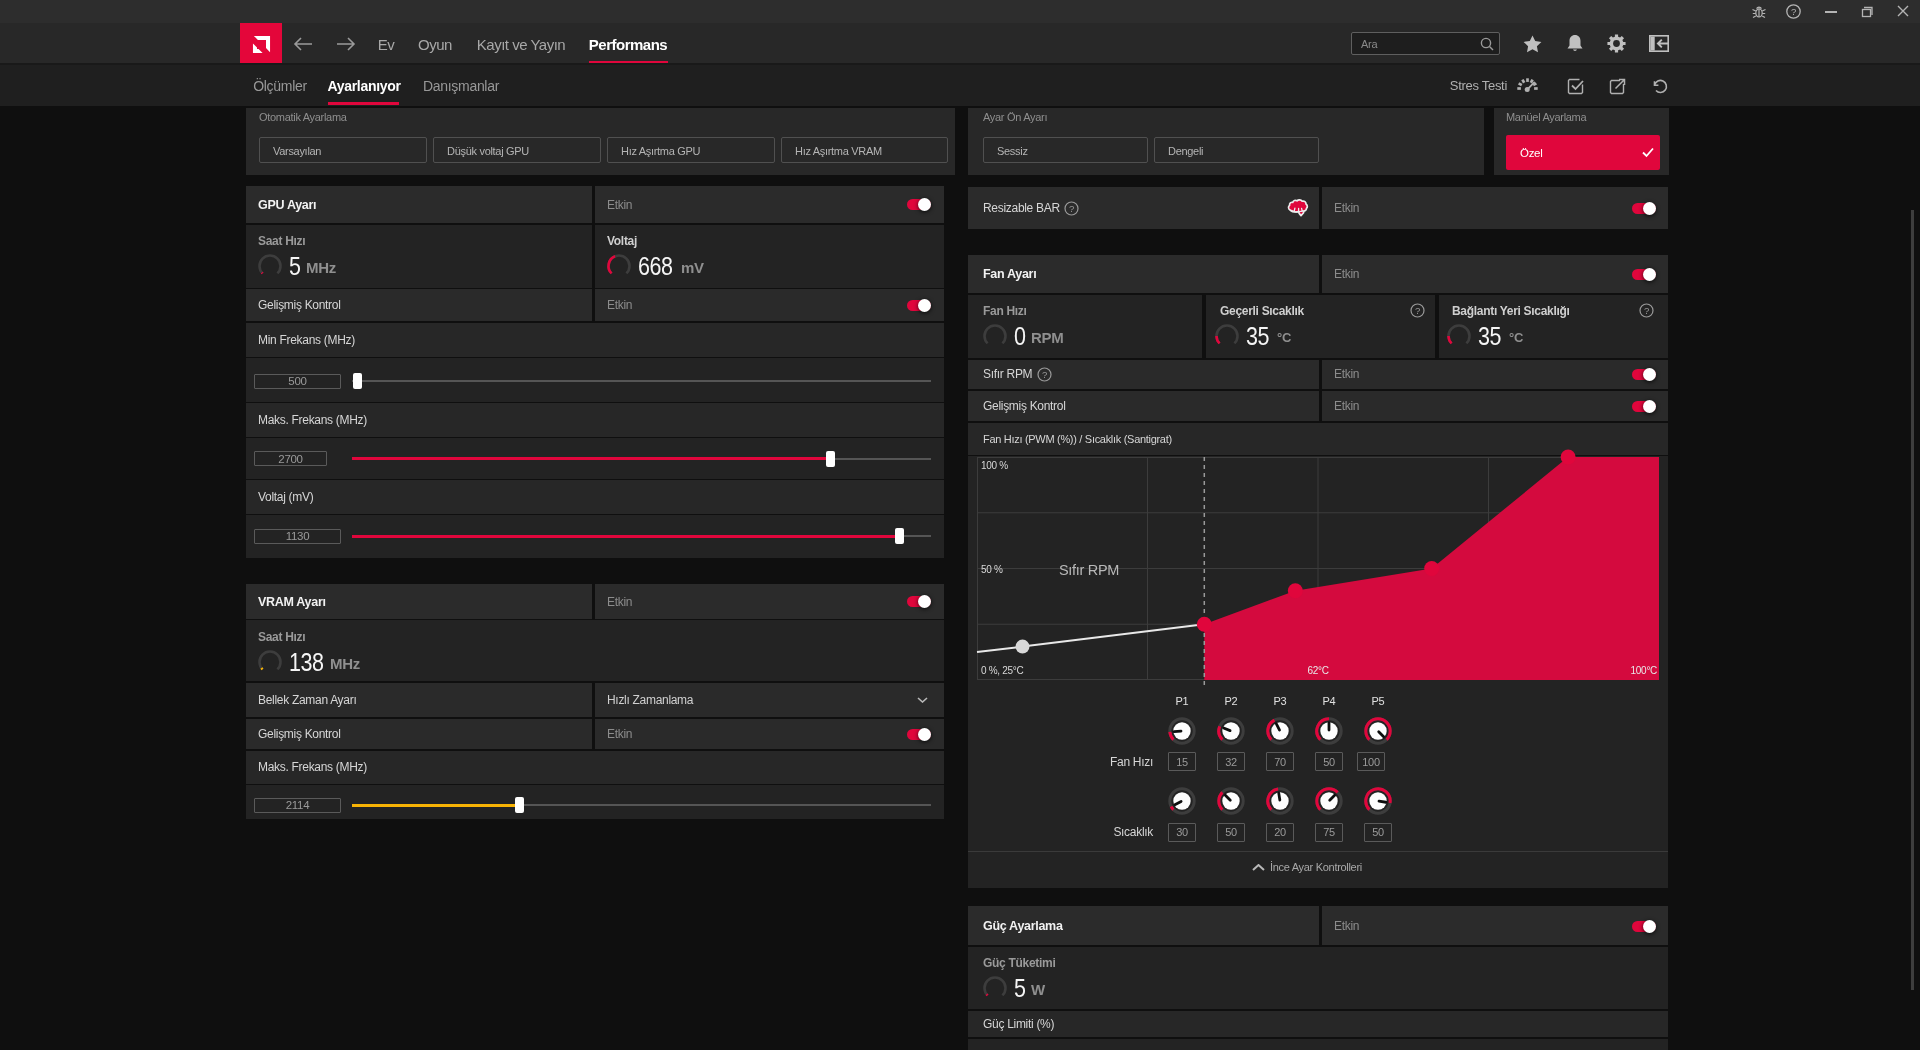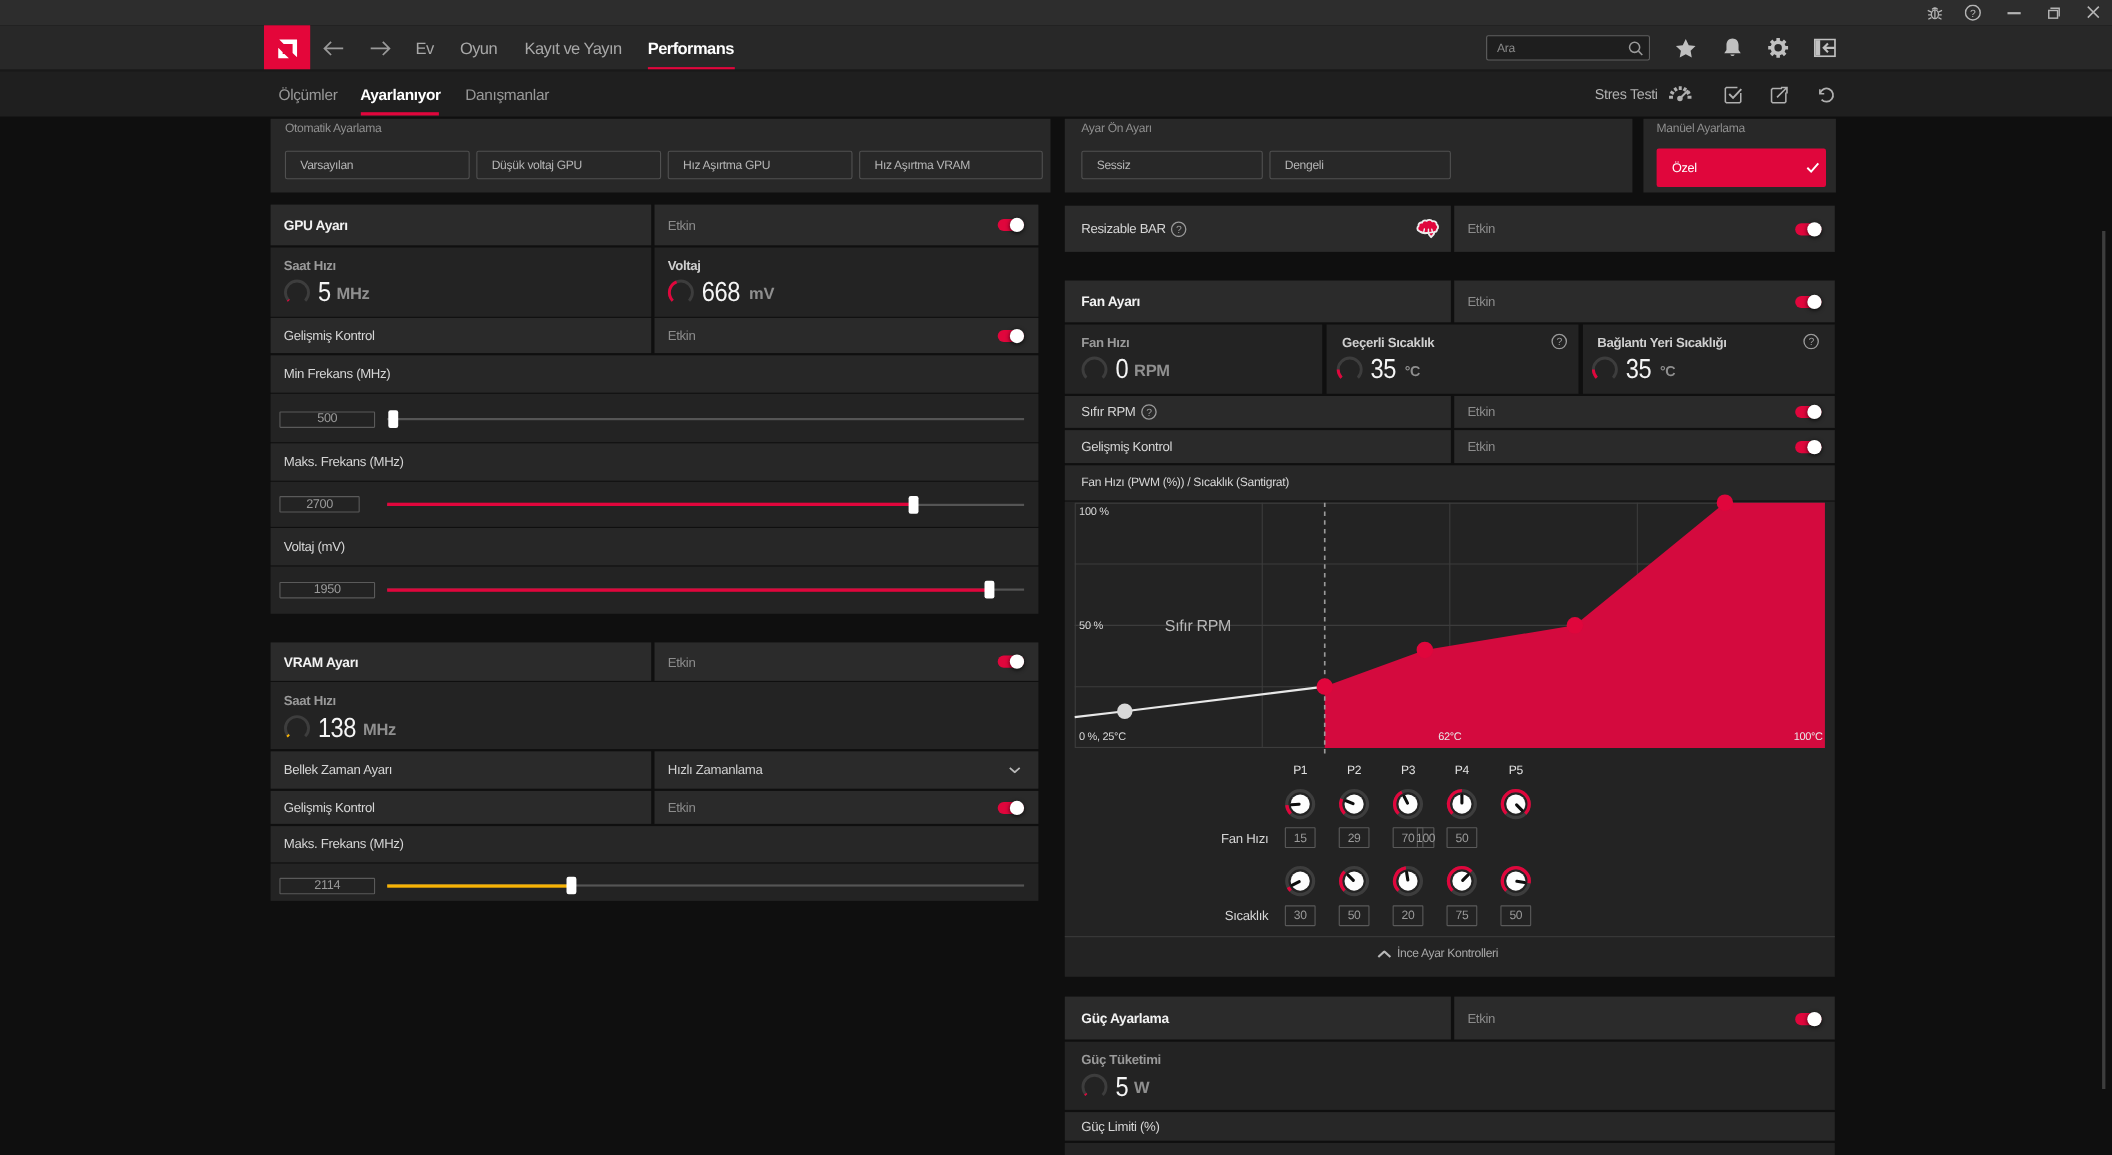--- a/index.html
+++ b/index.html
@@ -155,21 +155,21 @@
 <div style="position:absolute;left:246px;top:403px;width:698px;height:34px;background:#272727"></div>
 <div style="position:absolute;top:420px;font-size:12px;color:#d6d6d6;font-weight:400;line-height:0;white-space:nowrap;left:258px;"><span style="line-height:0;position:relative;top:0px;display:inline-block;transform:translateY(-50%);transform-origin:left center">Maks. Frekans (MHz)</span></div>
 <div style="position:absolute;left:246px;top:438px;width:698px;height:41px;background:#232323"></div>
 <div style="position:absolute;left:254.0px;top:451.0px;width:73px;height:15px;border:1px solid #5a5a5a;border-radius:1px;color:#9a9a9a;font-size:11.5px;display:flex;align-items:center;justify-content:center">2700</div>
 <div style="position:absolute;left:352px;top:457.5px;width:579px;height:2px;background:#555"></div>
 <div style="position:absolute;left:352px;top:457.0px;width:476px;height:3px;background:#e0063c"></div>
 <div style="position:absolute;left:825.5px;top:450.5px;width:9px;height:16px;border-radius:2px;background:#fff"></div>
 <div style="position:absolute;left:246px;top:480px;width:698px;height:34px;background:#272727"></div>
 <div style="position:absolute;top:497px;font-size:12px;color:#d6d6d6;font-weight:400;line-height:0;white-space:nowrap;left:258px;"><span style="line-height:0;position:relative;top:0px;display:inline-block;transform:translateY(-50%);transform-origin:left center">Voltaj (mV)</span></div>
 <div style="position:absolute;left:246px;top:515px;width:698px;height:43px;background:#232323"></div>
-<div style="position:absolute;left:254.0px;top:528.5px;width:87px;height:15px;border:1px solid #5a5a5a;border-radius:1px;color:#9a9a9a;font-size:11.5px;display:flex;align-items:center;justify-content:center">1950</div>
+<div style="position:absolute;left:254.0px;top:528.5px;width:87px;height:15px;border:1px solid #5a5a5a;border-radius:1px;color:#9a9a9a;font-size:11.5px;display:flex;align-items:center;justify-content:center">1130</div>
 <div style="position:absolute;left:352px;top:535px;width:579px;height:2px;background:#555"></div>
 <div style="position:absolute;left:352px;top:534.5px;width:545px;height:3px;background:#e0063c"></div>
 <div style="position:absolute;left:894.5px;top:528px;width:9px;height:16px;border-radius:2px;background:#fff"></div>
 <div style="position:absolute;left:246px;top:584px;width:346px;height:35px;background:#2b2b2b"></div>
 <div style="position:absolute;left:595px;top:584px;width:349px;height:35px;background:#2b2b2b"></div>
 <div style="position:absolute;top:601.5px;font-size:12.5px;color:#f2f2f2;font-weight:700;line-height:0;white-space:nowrap;left:258px;"><span style="line-height:0;position:relative;top:0px;display:inline-block;transform:translateY(-50%);transform-origin:left center">VRAM Ayarı</span></div>
 <div style="position:absolute;top:601.5px;font-size:12px;color:#8c8c8c;font-weight:400;line-height:0;white-space:nowrap;left:607px;"><span style="line-height:0;position:relative;top:0px;display:inline-block;transform:translateY(-50%);transform-origin:left center">Etkin</span></div>
 <div style="position:absolute;left:907px;top:596.0px;width:24px;height:11px;border-radius:6px;background:#e0063c"></div>
 <div style="position:absolute;left:918px;top:595.0px;width:13px;height:13px;border-radius:50%;background:#fff;box-shadow:0 1px 4px rgba(0,0,0,.8)"></div>
 <div style="position:absolute;left:246px;top:620px;width:698px;height:61px;background:#232323"></div>
@@ -304,42 +304,42 @@
     <circle cx="15" cy="15" r="8.7" fill="#fdfdfd"></circle>
     <path d="M14.00 15.08 L7.02 15.63" stroke="#0d0d0d" stroke-width="2.8" stroke-linecap="round"></path>
   </svg>
 <div style="position:absolute;left:1168.0px;top:752.0px;width:28px;height:19px;border:1px solid #5a5a5a;border-radius:1px;color:#9a9a9a;font-size:11px;display:flex;align-items:center;justify-content:center">15</div>
 <svg style="position:absolute;left:1216px;top:716px" width="30" height="30">
     <circle cx="15" cy="15" r="12.2" fill="none" stroke="#3d3d3d" stroke-width="3"></circle>
     <path d="M6.37 23.63 A12.2 12.2 0 0 1 3.73 10.33" fill="none" stroke="#e0063c" stroke-width="3" stroke-linecap="butt"></path>
     <circle cx="15" cy="15" r="8.7" fill="#fdfdfd"></circle>
     <path d="M14.08 14.62 L7.61 11.94" stroke="#0d0d0d" stroke-width="2.8" stroke-linecap="round"></path>
   </svg>
-<div style="position:absolute;left:1217.0px;top:752.0px;width:28px;height:19px;border:1px solid #5a5a5a;border-radius:1px;color:#9a9a9a;font-size:11px;display:flex;align-items:center;justify-content:center">29</div>
+<div style="position:absolute;left:1217.0px;top:752.0px;width:28px;height:19px;border:1px solid #5a5a5a;border-radius:1px;color:#9a9a9a;font-size:11px;display:flex;align-items:center;justify-content:center">32</div>
 <svg style="position:absolute;left:1265px;top:716px" width="30" height="30">
     <circle cx="15" cy="15" r="12.2" fill="none" stroke="#3d3d3d" stroke-width="3"></circle>
     <path d="M6.37 23.63 A12.2 12.2 0 0 1 9.46 4.13" fill="none" stroke="#e0063c" stroke-width="3" stroke-linecap="butt"></path>
     <circle cx="15" cy="15" r="8.7" fill="#fdfdfd"></circle>
     <path d="M14.55 14.11 L11.37 7.87" stroke="#0d0d0d" stroke-width="2.8" stroke-linecap="round"></path>
   </svg>
 <div style="position:absolute;left:1266.0px;top:752.0px;width:28px;height:19px;border:1px solid #5a5a5a;border-radius:1px;color:#9a9a9a;font-size:11px;display:flex;align-items:center;justify-content:center">70</div>
 <svg style="position:absolute;left:1314px;top:716px" width="30" height="30">
     <circle cx="15" cy="15" r="12.2" fill="none" stroke="#3d3d3d" stroke-width="3"></circle>
     <path d="M6.37 23.63 A12.2 12.2 0 0 1 15.00 2.80" fill="none" stroke="#e0063c" stroke-width="3" stroke-linecap="butt"></path>
     <circle cx="15" cy="15" r="8.7" fill="#fdfdfd"></circle>
     <path d="M15.00 14.00 L15.00 7.00" stroke="#0d0d0d" stroke-width="2.8" stroke-linecap="round"></path>
   </svg>
 <div style="position:absolute;left:1315.0px;top:752.0px;width:28px;height:19px;border:1px solid #5a5a5a;border-radius:1px;color:#9a9a9a;font-size:11px;display:flex;align-items:center;justify-content:center">50</div>
 <svg style="position:absolute;left:1363px;top:716px" width="30" height="30">
     <circle cx="15" cy="15" r="12.2" fill="none" stroke="#3d3d3d" stroke-width="3"></circle>
     <path d="M6.37 23.63 A12.2 12.2 0 1 1 23.63 23.63" fill="none" stroke="#e0063c" stroke-width="3" stroke-linecap="butt"></path>
     <circle cx="15" cy="15" r="8.7" fill="#fdfdfd"></circle>
     <path d="M15.71 15.71 L20.66 20.66" stroke="#0d0d0d" stroke-width="2.8" stroke-linecap="round"></path>
   </svg>
-<div style="position:absolute;left:1288px;top:752.0px;width:16px;height:19px;border:1px solid #5a5a5a;border-radius:1px;color:#9a9a9a;font-size:11px;display:flex;align-items:center;justify-content:center">100</div>
+<div style="position:absolute;left:1357px;top:752.0px;width:28px;height:19px;border:1px solid #5a5a5a;border-radius:1px;color:#9a9a9a;font-size:11px;display:flex;align-items:center;justify-content:center">100</div>
 <svg style="position:absolute;left:1167px;top:786px" width="30" height="30">
     <circle cx="15" cy="15" r="12.2" fill="none" stroke="#3d3d3d" stroke-width="3"></circle>
     <path d="M6.37 23.63 A12.2 12.2 0 0 1 4.13 20.54" fill="none" stroke="#e0063c" stroke-width="3" stroke-linecap="butt"></path>
     <circle cx="15" cy="15" r="8.7" fill="#fdfdfd"></circle>
     <path d="M14.11 15.45 L7.87 18.63" stroke="#0d0d0d" stroke-width="2.8" stroke-linecap="round"></path>
   </svg>
 <div style="position:absolute;left:1168.0px;top:822.5px;width:28px;height:19px;border:1px solid #5a5a5a;border-radius:1px;color:#9a9a9a;font-size:11px;display:flex;align-items:center;justify-content:center">30</div>
 <svg style="position:absolute;left:1216px;top:786px" width="30" height="30">
     <circle cx="15" cy="15" r="12.2" fill="none" stroke="#3d3d3d" stroke-width="3"></circle>
     <path d="M6.37 23.63 A12.2 12.2 0 0 1 6.37 6.37" fill="none" stroke="#e0063c" stroke-width="3" stroke-linecap="butt"></path>

